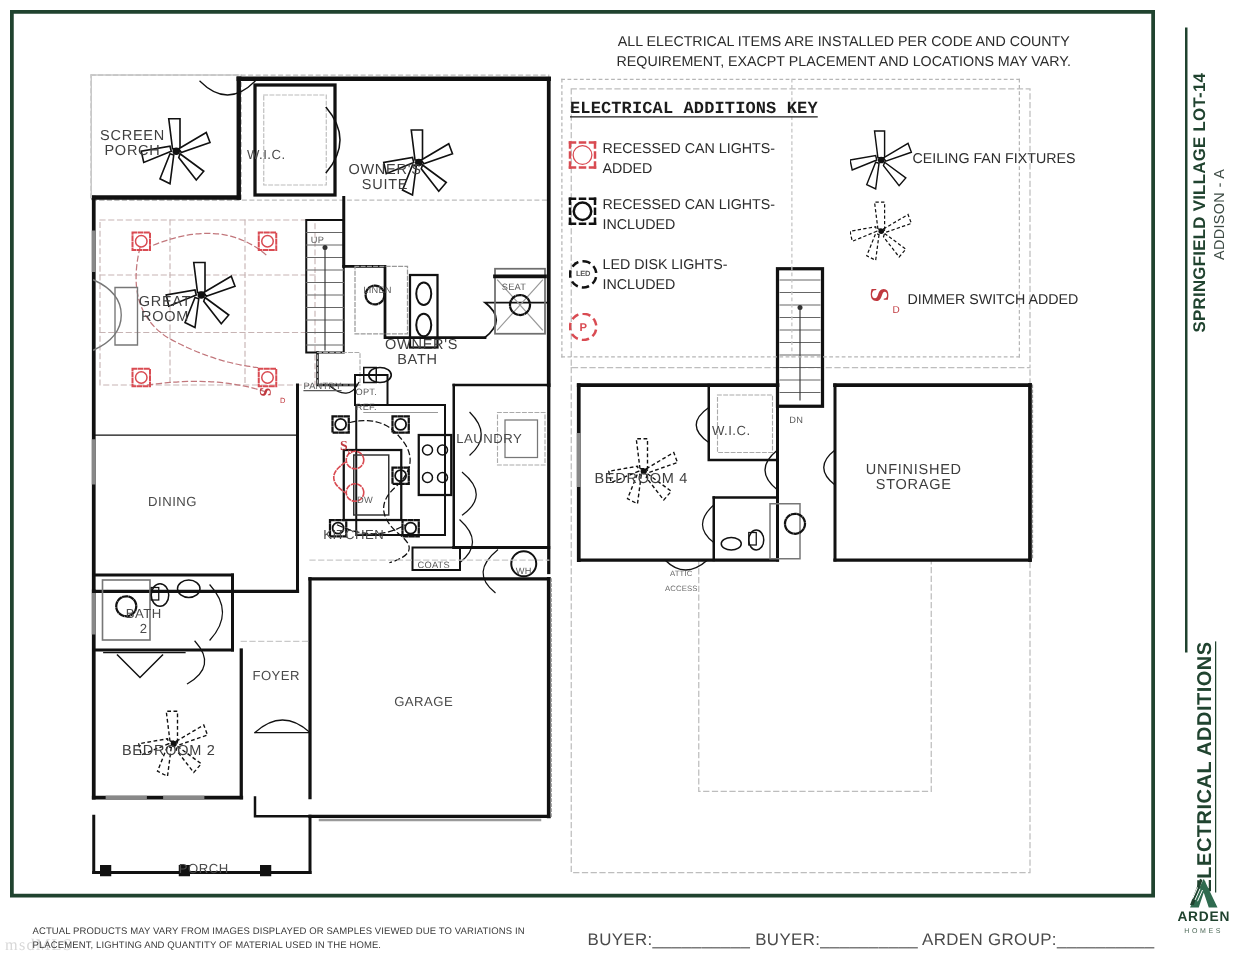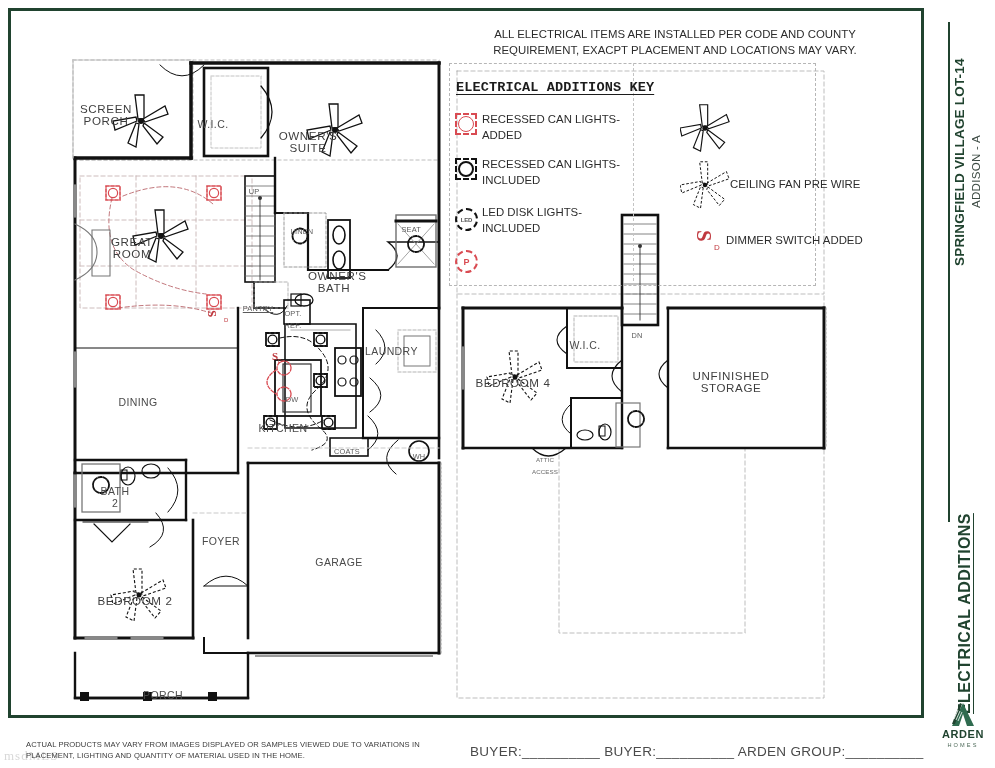--- a/index.html
+++ b/index.html
@@ -483,36 +483,36 @@
       <g stroke="#111" stroke-width="1.3" fill="#fff">
         <path d="M-3,-2 L-6,-26 L3,-26 L3,-2 z"></path>
         <path d="M2,-2 L24,-15 L27,-7 L4,1 z"></path>
         <path d="M3,2 L22,16 L16,23 L2,5 z"></path>
         <path d="M-2,3 L-5,26 L-13,22 L-5,2 z"></path>
         <path d="M-4,0 L-26,9 L-28,0 L-5,-4 z"></path>
       </g>
         <circle r="3" fill="#111"></circle>
     </svg>
   </div>
+  <div class="key-lbl" style="padding-top:17px;">CEILING FAN FIXTURES</div>
 </div>
 
 <div class="key-row" style="left:680px;top:160px;">
   <div class="key-sym" style="width:50px;flex:0 0 50px;height:50px;">
     <svg width="50" height="50" viewBox="-28 -28 56 56">
       <g stroke="#111" stroke-width="1.1" fill="none" stroke-dasharray="3 2">
         <path d="M-3,-2 L-6,-26 L3,-26 L3,-2 z"></path>
         <path d="M2,-2 L24,-15 L27,-7 L4,1 z"></path>
         <path d="M3,2 L22,16 L16,23 L2,5 z"></path>
         <path d="M-2,3 L-5,26 L-13,22 L-5,2 z"></path>
         <path d="M-4,0 L-26,9 L-28,0 L-5,-4 z"></path>
       </g>
         <circle r="2.5" fill="#111"></circle>
     </svg>
   </div>
-  <div class="key-lbl" style="padding-top:17px;">CEILING FAN PRE WIRE</div>
 </div>
 
 <div class="key-row" style="left:692px;top:228px;">
   <div class="key-sym" style="width:34px;flex:0 0 34px;height:24px;">
     <svg width="34" height="24" viewBox="0 0 34 24">
       <text x="2" y="17" font-family="Liberation Serif, serif" font-size="21" font-weight="bold" fill="#c0393f" transform="rotate(90 11 11)">S</text>
       <text x="22" y="22" font-family="Liberation Sans, sans-serif" font-size="8" fill="#c0393f">D</text>
     </svg>
   </div>
   <div class="key-lbl" style="padding-top:5px;">DIMMER SWITCH ADDED</div>

